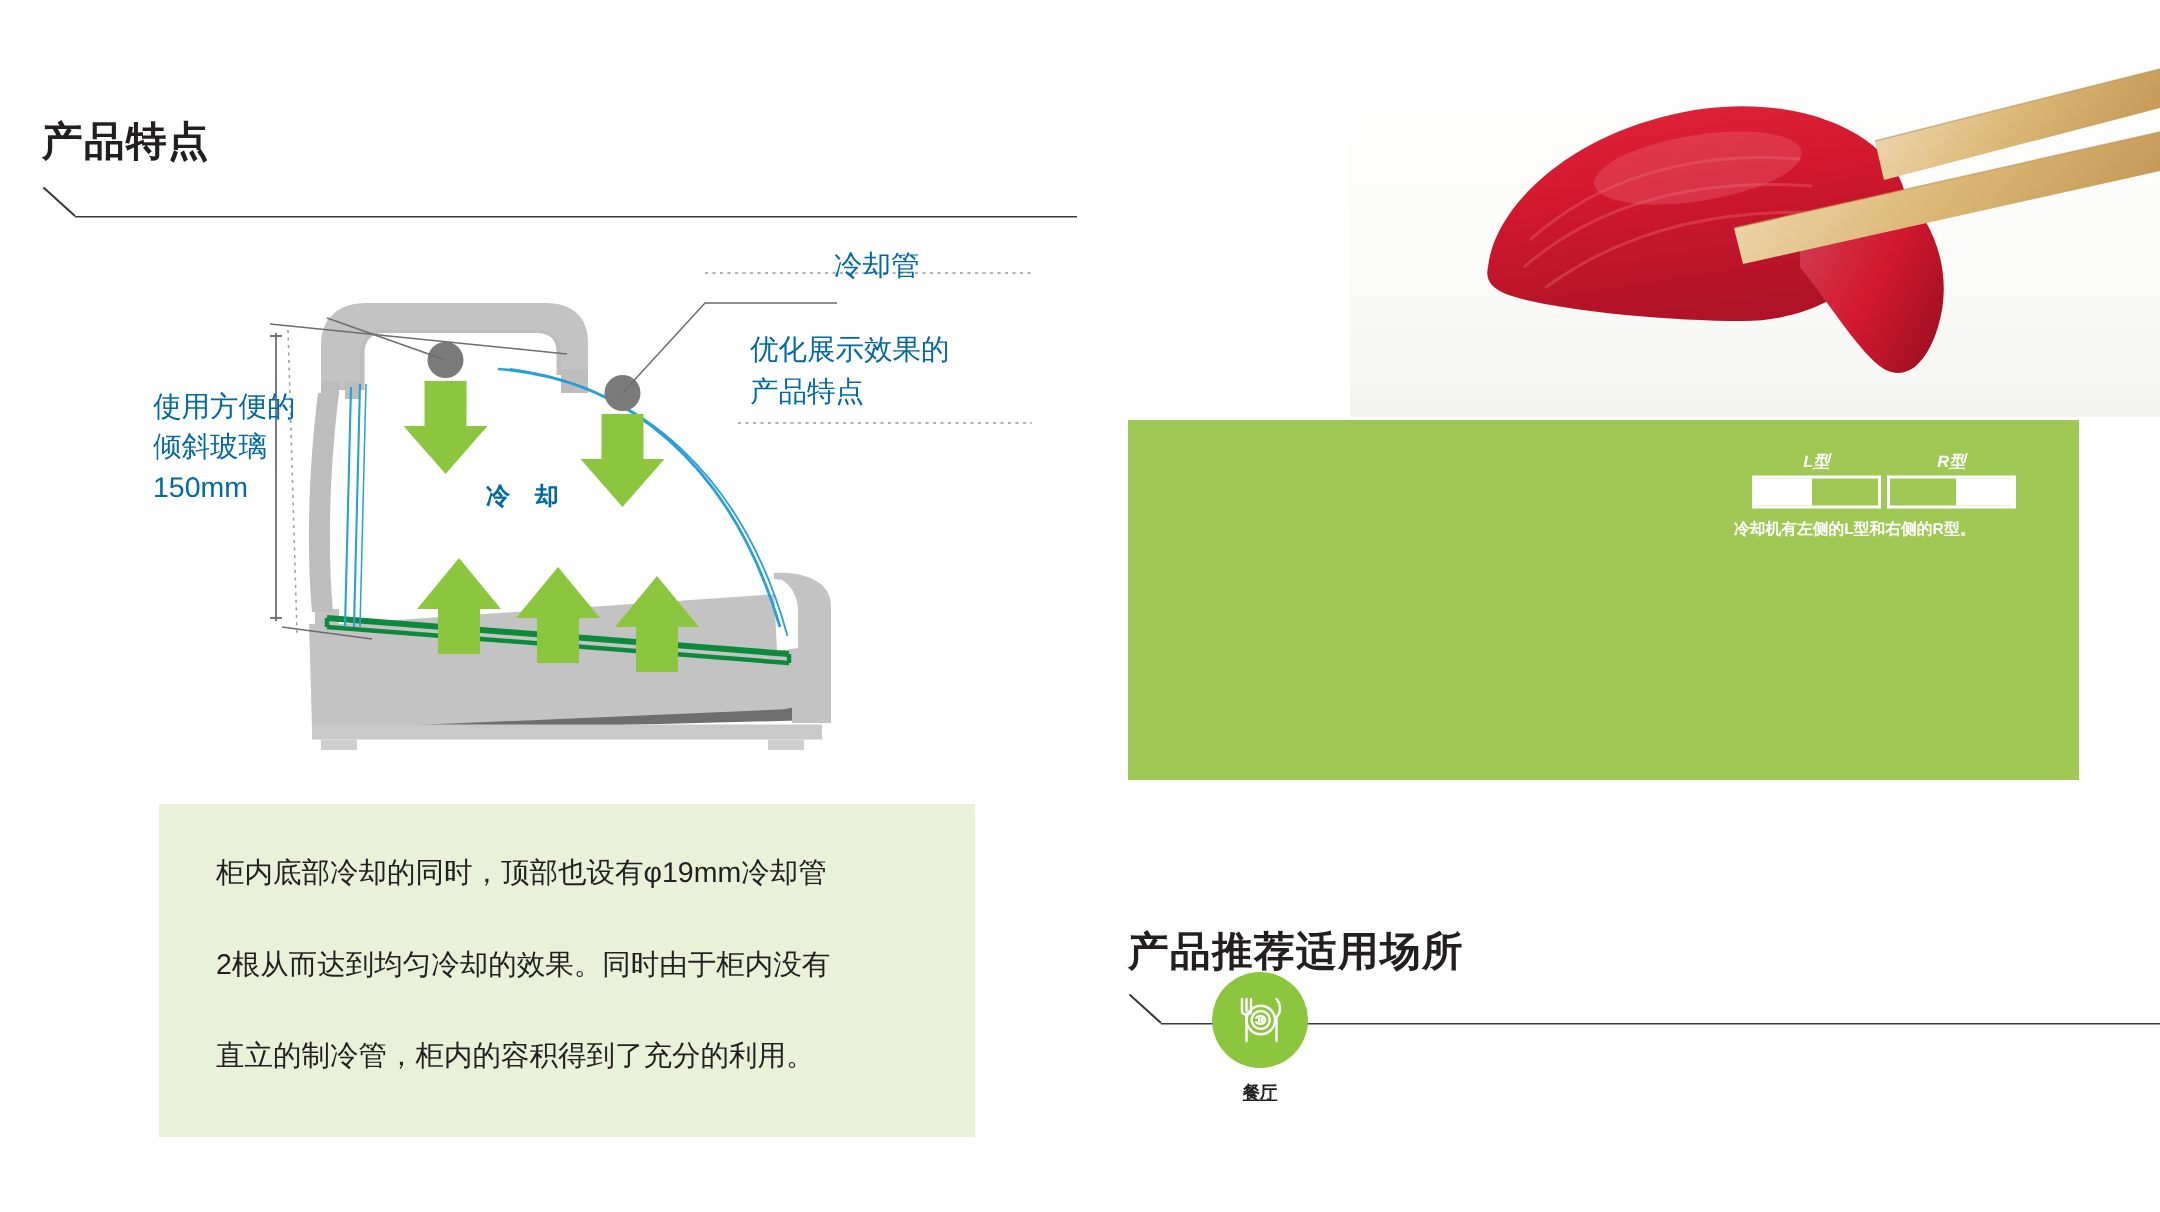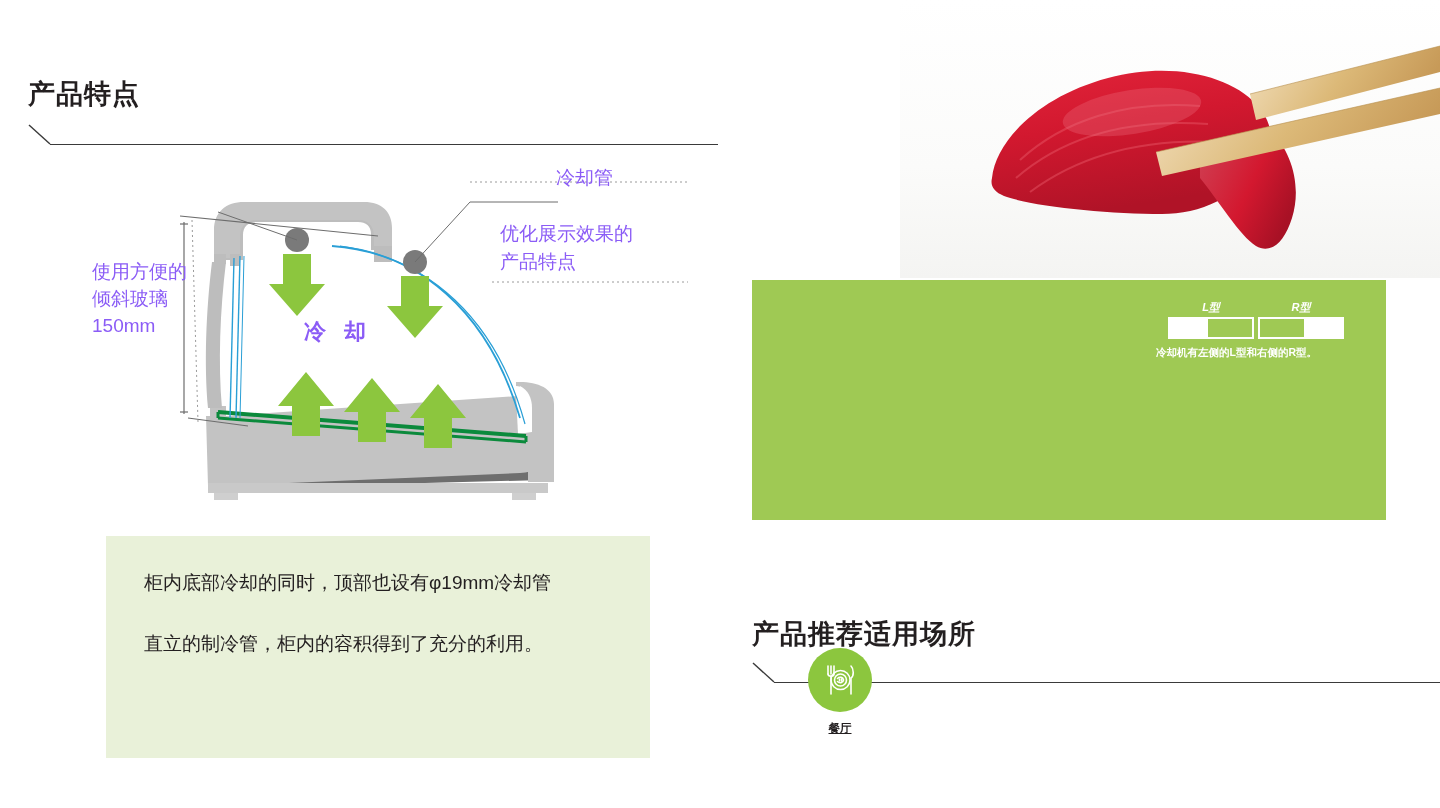--- a/index.html
+++ b/index.html
@@ -30,28 +30,28 @@
 
   #places-head{left:752px;top:588px;}
   #places-head .rule-wrap{width:690px;margin-top:10px;}
   #places-head .horiz{width:668px;}
 
   
   #diagram{position:absolute;left:88px;top:150px;width:620px;height:370px;}
   #diagram svg{display:block;}
 
   .diag-label{
-    position:absolute;font-size:19px;line-height:27px;color:#8b5cf6;
+    position:absolute;font-size:19px;line-height:27px;color:#0369a1;
     white-space:nowrap;
   }
-  #lbl-open{left:4px;top:108px;}
+  #lbl-open{left:14px;top:108px;}
   #lbl-pipe{left:468px;top:14px;font-size:19px;}
   #lbl-glass{left:412px;top:70px;line-height:28px;}
   #lbl-cooling{
-    left:216px;top:168px;font-size:22px;font-weight:bold;letter-spacing:6px;
+    left:236px;top:168px;font-size:16px;font-weight:bold;letter-spacing:6px;
   }
 
   
   #note-box{
     position:absolute;left:106px;top:536px;width:544px;height:222px;
     background:#e9f1d9;
   }
   #note-box .note-line{
     font-size:19px;color:#231f20;margin:0;
     padding:0 16px 0 38px;line-height:22px;
@@ -223,20 +223,21 @@
     <div>优化展示效果的</div>
     <div>产品特点</div>
   </div>
 
   <div class="diag-label" id="lbl-cooling">冷 却</div>
 </div>
 
 <div id="note-box">
   <div class="note-inner">
     <p class="note-line">柜内底部冷却的同时，顶部也设有φ19mm冷却管</p>
+    <p class="note-line">2根从而达到均匀冷却的效果。同时由于柜内没有</p>
     <p class="note-line">直立的制冷管，柜内的容积得到了充分的利用。</p>
   </div>
 </div>
 
 <div id="sushi-photo">
   <svg width="540" height="278" viewBox="0 0 540 278">
     <defs>
       <linearGradient id="tunaG" x1="0" y1="0" x2="0.3" y2="1">
         <stop offset="0%" stop-color="#e2243a"></stop>
         <stop offset="45%" stop-color="#d2182f"></stop>

